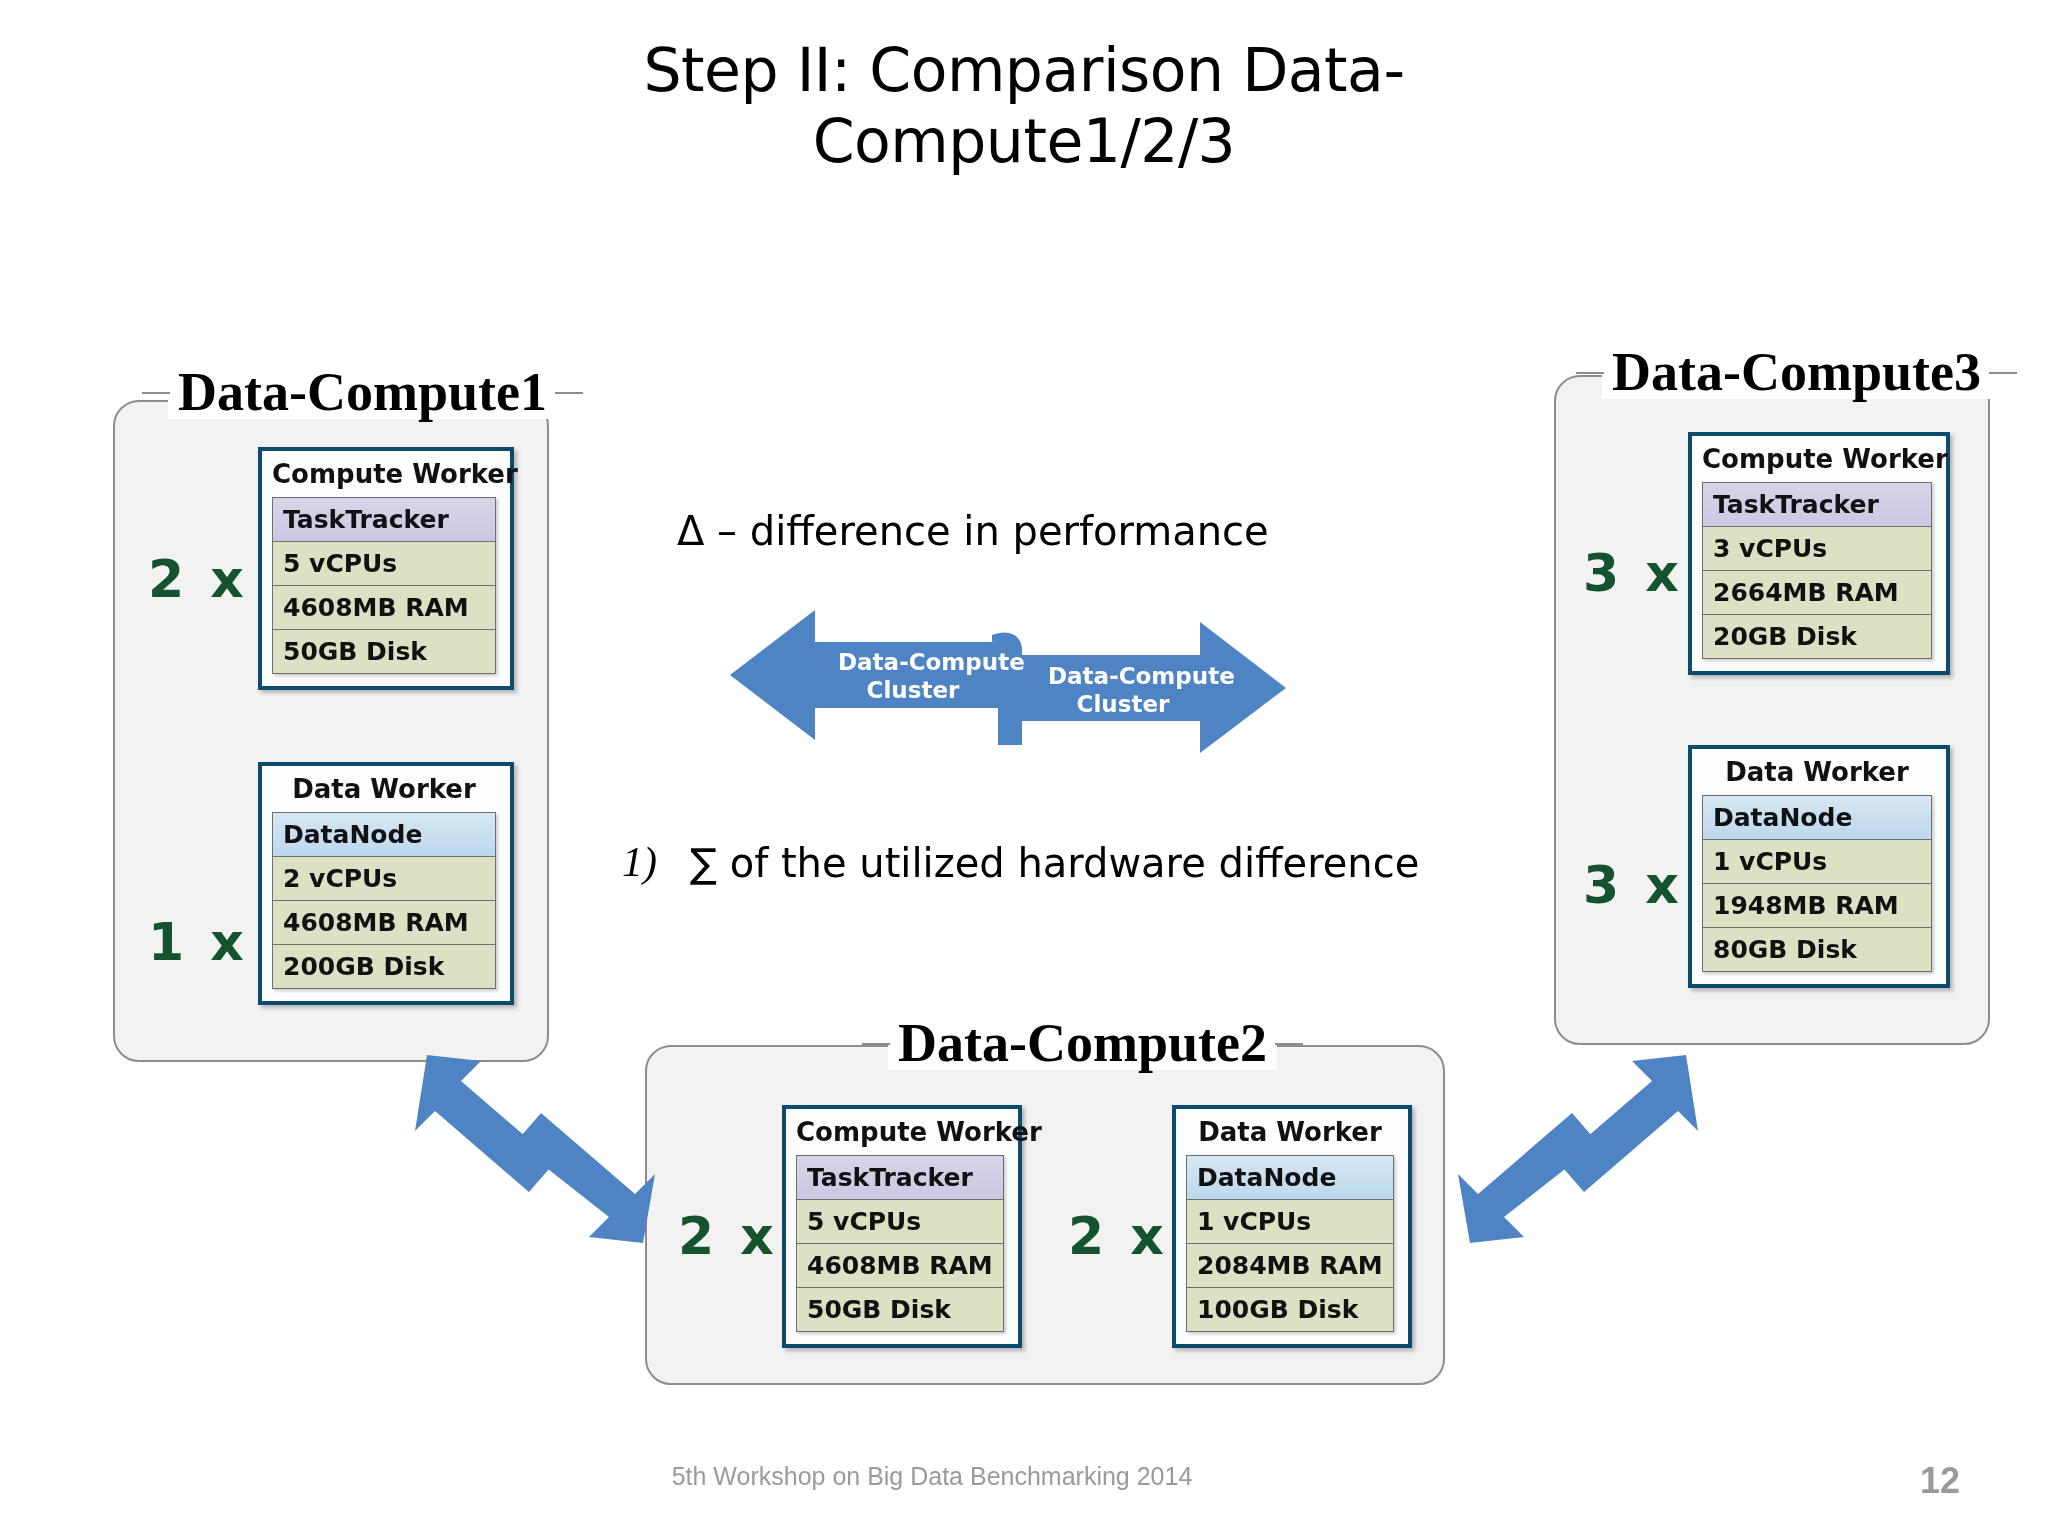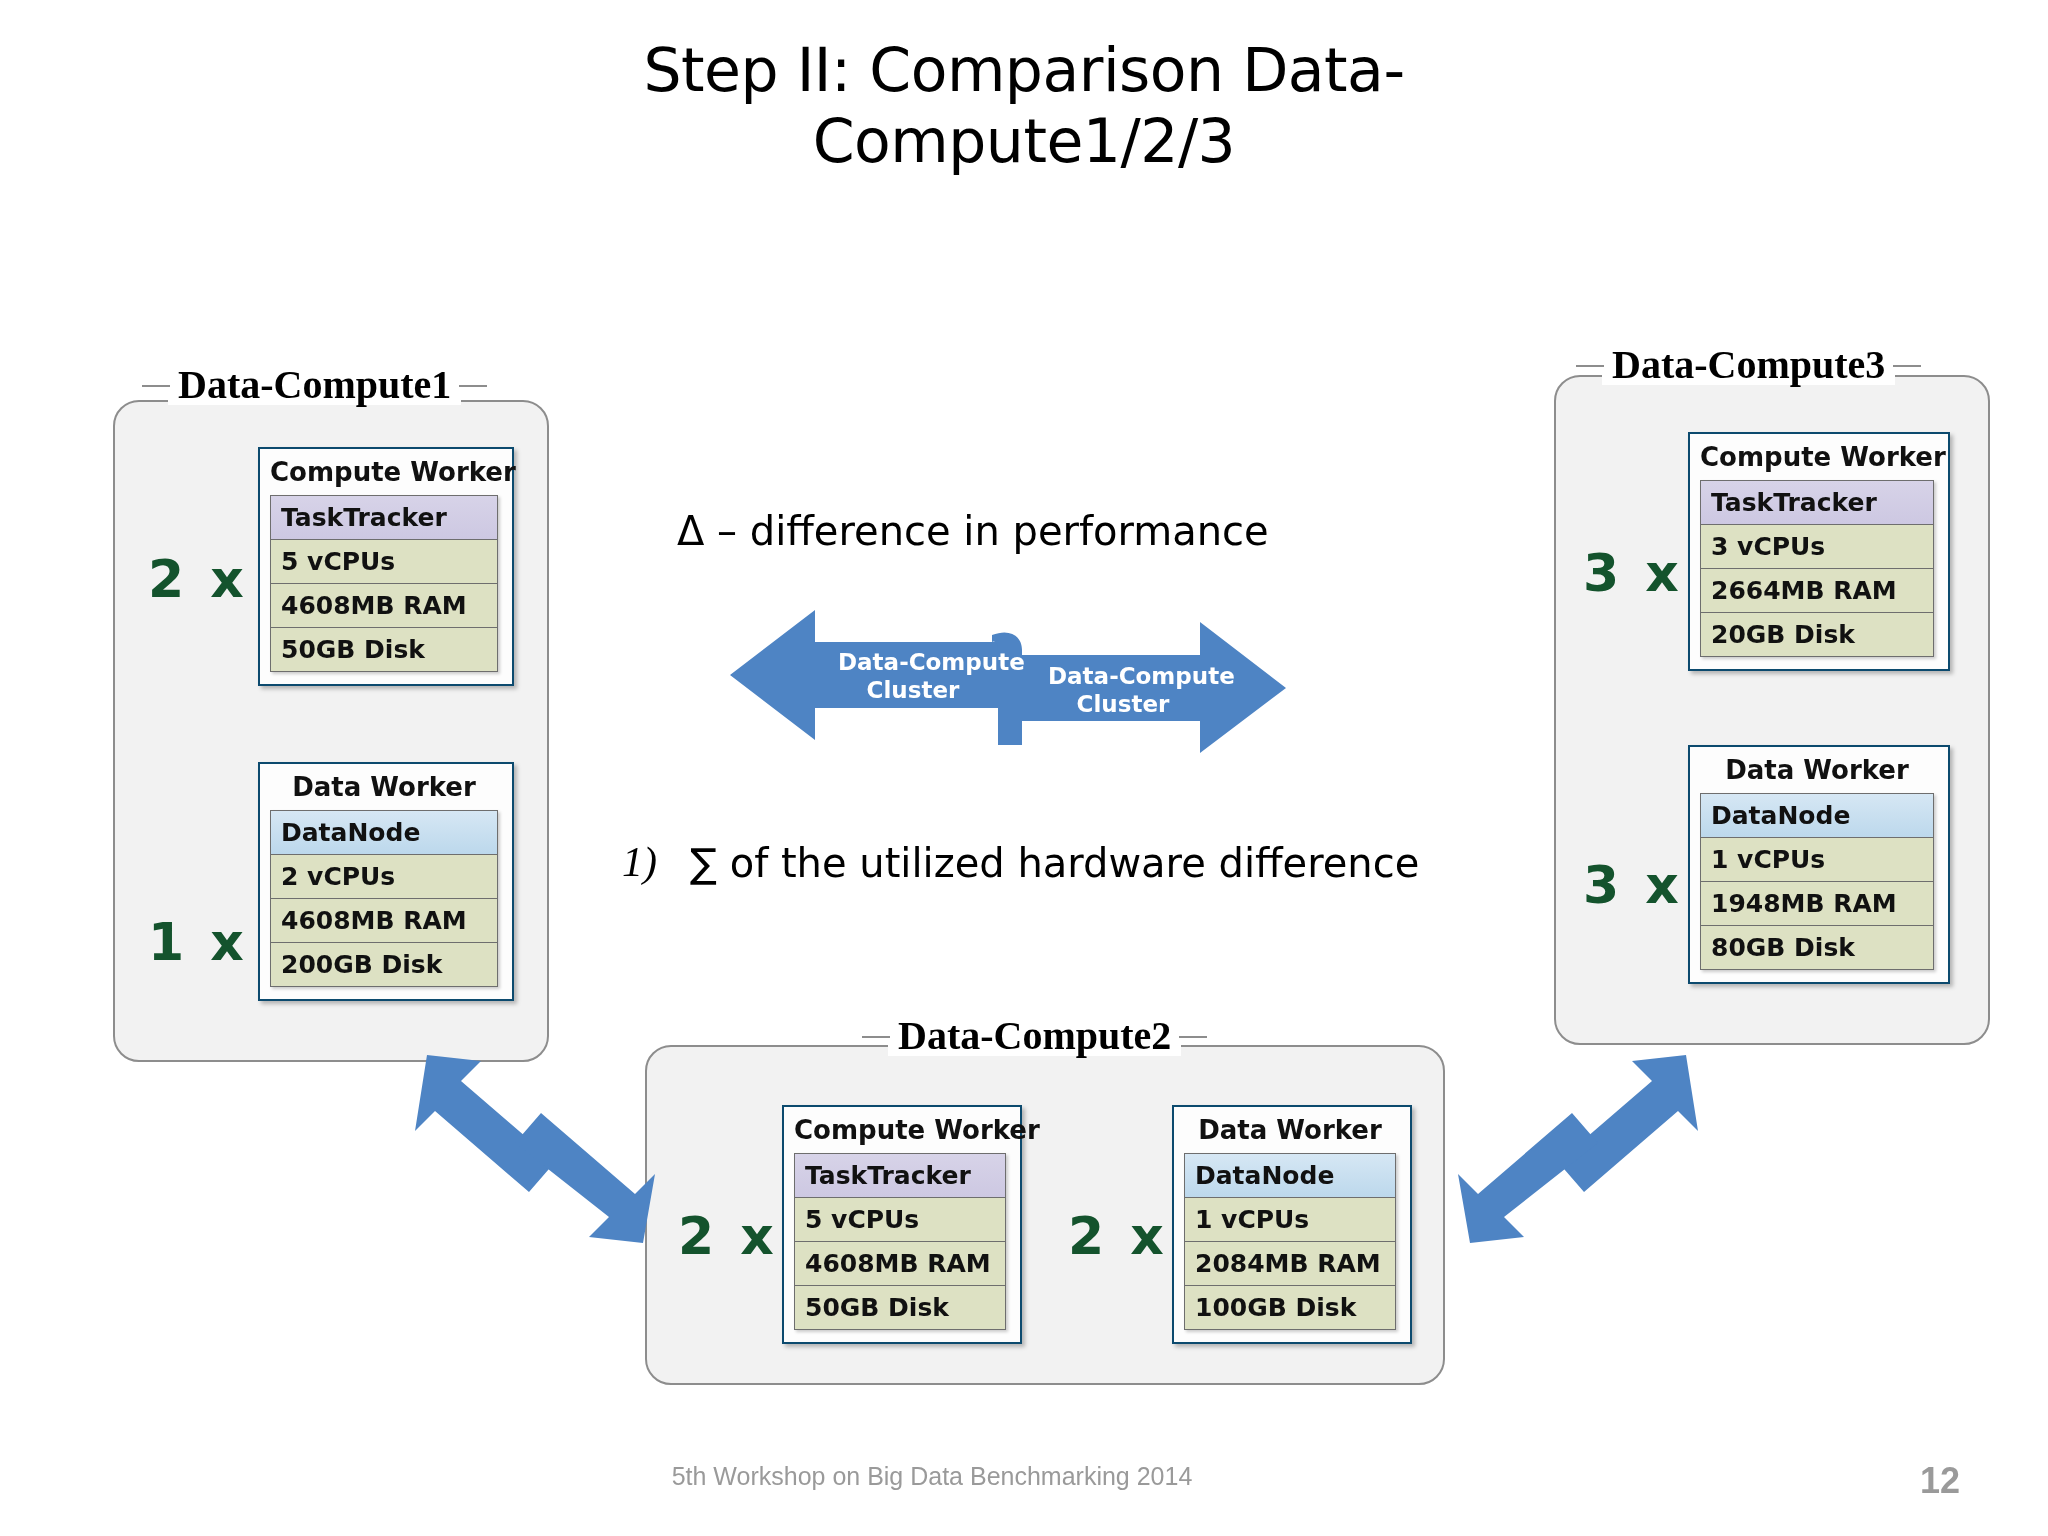--- a/index.html
+++ b/index.html
@@ -36,21 +36,21 @@
     position: absolute;
     background: #f2f2f2;
     border: 2px solid #8d8d8d;
     border-radius: 26px;
     box-sizing: border-box;
   }
   .panel-title {
     position: absolute;
     font-family: "Liberation Serif", "DejaVu Serif", serif;
     font-weight: bold;
-    font-size: 40px;
+    font-size: 54px;
     color: #000000;
     background: #ffffff;
     padding: 0 10px;
     white-space: nowrap;
     line-height: 1;
   }
   
   .panel-title::before,
   .panel-title::after {
     content: "";
@@ -71,21 +71,21 @@
     font-size: 52px;
     color: #14532d;
     white-space: nowrap;
     letter-spacing: 4px;
   }
 
   
   .worker {
     position: absolute;
     background: #fdfdfd;
-    border: 2px solid #0c4a6e;
+    border: 4px solid #0c4a6e;
     box-sizing: border-box;
     box-shadow: 3px 3px 4px rgba(0,0,0,0.25);
     padding: 8px 14px 12px 10px;
   }
   .worker-title {
     text-align: center;
     font-family: "DejaVu Sans", sans-serif;
     font-weight: bold;
     font-size: 26px;
     color: #111111;

